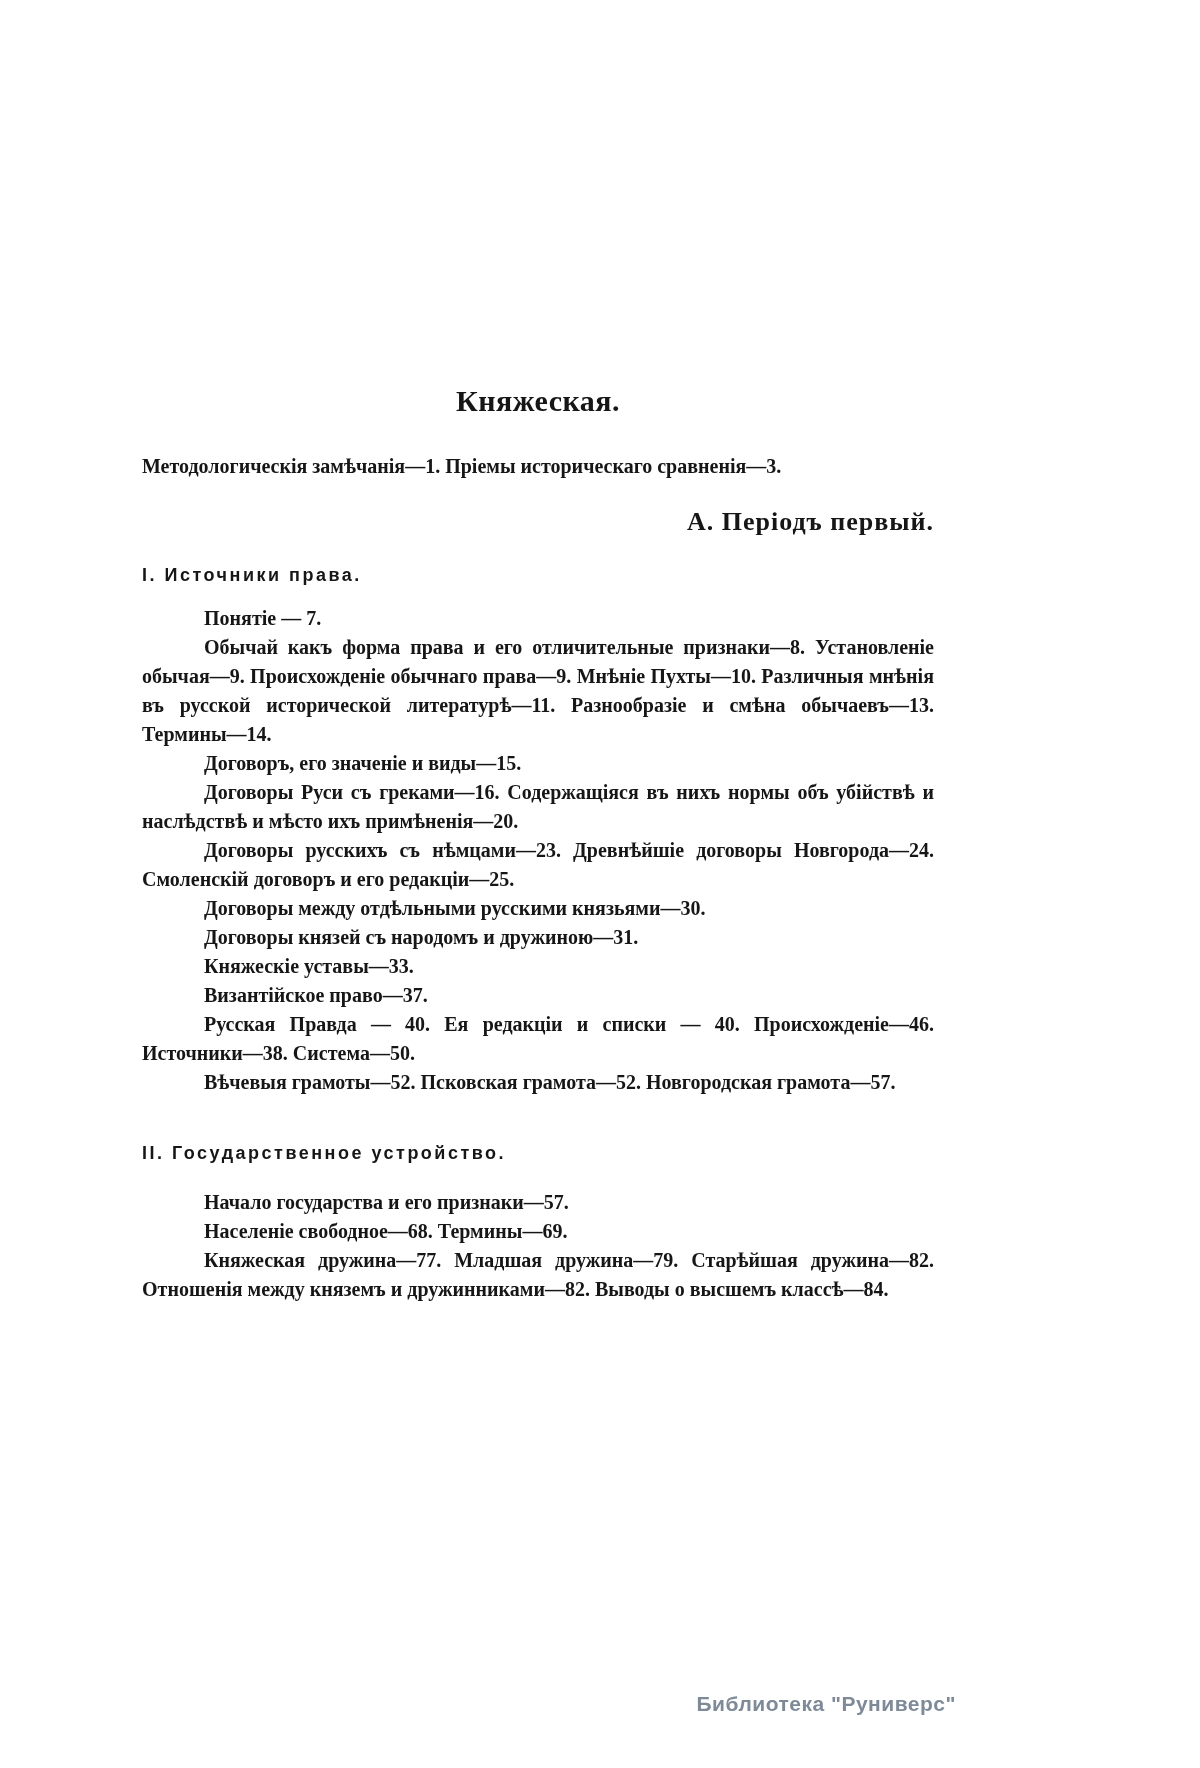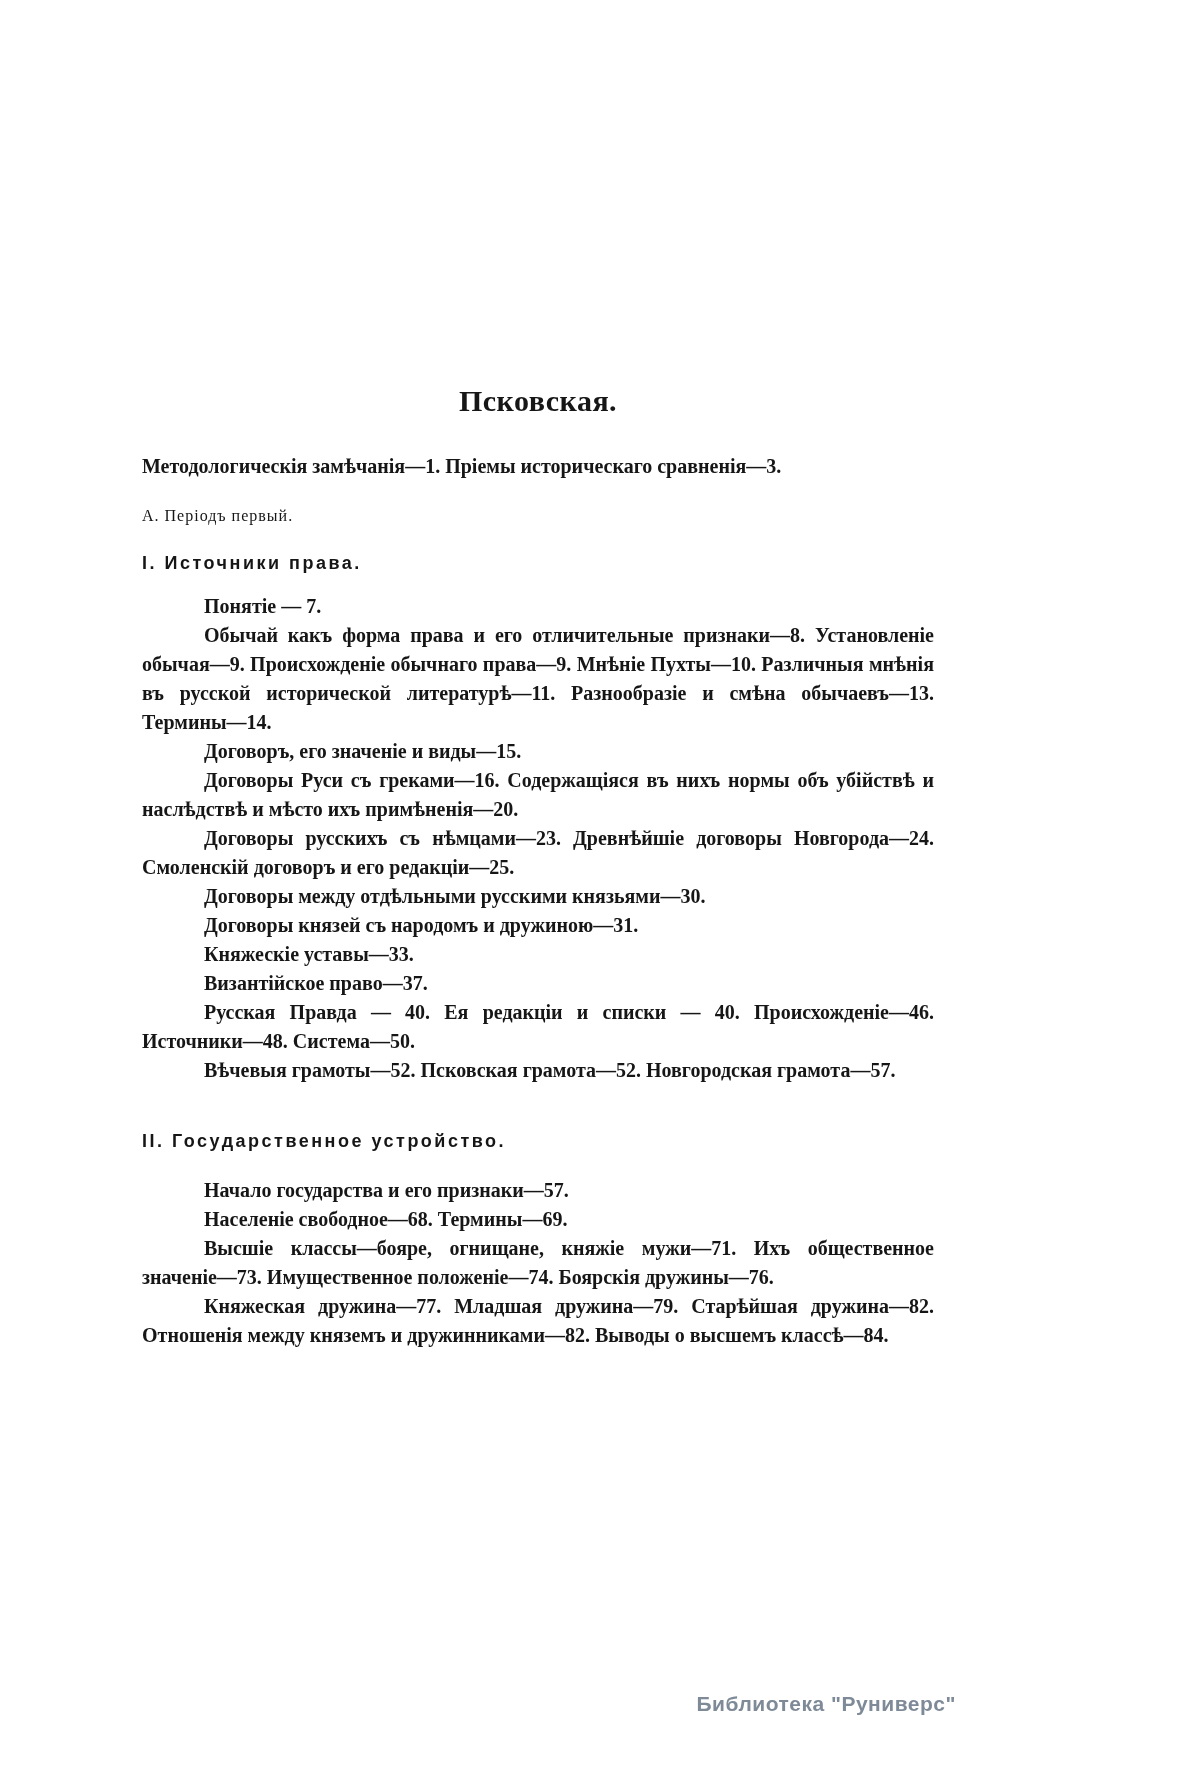--- a/index.html
+++ b/index.html
@@ -32,23 +32,23 @@
   .intro {
     margin: 16px 0 26px 0;
     font-size: 20px;
     line-height: 29px;
     font-weight: bold;
     text-align: justify;
     text-indent: 0;
   }
   .period {
     margin: 0 0 28px 0;
-    text-align: left;
-    font-size: 16px;
-    font-weight: normal;
+    text-align: right;
+    font-size: 26px;
+    font-weight: bold;
     letter-spacing: 1px;
   }
   .section-heading {
     margin: 0 0 18px 0;
     font-family: "Liberation Sans", sans-serif;
     font-size: 18px;
     font-weight: bold;
     letter-spacing: 2.5px;
   }
   .section-heading.second {
@@ -73,43 +73,42 @@
     color: #7e8a97;
     letter-spacing: 0.5px;
   }
 </style>
 </head>
 <body>
 
 <div class="page">
   <div class="content">
 
-    <h1 class="title">Псковская.</h1>
+    <h1 class="title">Княжеская.</h1>
 
     <p class="intro">Методологическія замѣчанія—1. Пріемы историческаго сравненія—3.</p>
 
     <div class="period">А. Періодъ первый.</div>
 
     <div class="section-heading">I. Источники права.</div>
 
     <p class="para">Понятіе — 7.</p>
     <p class="para">Обычай какъ форма права и его отличительные признаки—8. Установленіе обычая—9. Происхожденіе обычнаго права—9. Мнѣніе Пухты—10. Различныя мнѣнія въ русской исторической литературѣ—11. Разнообразіе и смѣна обычаевъ—13. Термины—14.</p>
     <p class="para">Договоръ, его значеніе и виды—15.</p>
     <p class="para">Договоры Руси съ греками—16. Содержащіяся въ нихъ нормы объ убійствѣ и наслѣдствѣ и мѣсто ихъ примѣненія—20.</p>
     <p class="para">Договоры русскихъ съ нѣмцами—23. Древнѣйшіе договоры Новгорода—24. Смоленскій договоръ и его редакціи—25.</p>
     <p class="para">Договоры между отдѣльными русскими князьями—30.</p>
     <p class="para">Договоры князей съ народомъ и дружиною—31.</p>
     <p class="para">Княжескіе уставы—33.</p>
     <p class="para">Византійское право—37.</p>
-    <p class="para">Русская Правда — 40. Ея редакціи и списки — 40. Происхожденіе—46. Источники—48. Система—50.</p>
+    <p class="para">Русская Правда — 40. Ея редакціи и списки — 40. Происхожденіе—46. Источники—38. Система—50.</p>
     <p class="para">Вѣчевыя грамоты—52. Псковская грамота—52. Новгородская грамота—57.</p>
 
     <div class="section-heading second">II. Государственное устройство.</div>
 
     <p class="para">Начало государства и его признаки—57.</p>
     <p class="para">Населеніе свободное—68. Термины—69.</p>
-    <p class="para">Высшіе классы—бояре, огнищане, княжіе мужи—71. Ихъ общественное значеніе—73. Имущественное положеніе—74. Боярскія дружины—76.</p>
     <p class="para">Княжеская дружина—77. Младшая дружина—79. Старѣйшая дружина—82. Отношенія между княземъ и дружинниками—82. Выводы о высшемъ классѣ—84.</p>
 
   </div>
 
   <div class="watermark">Библиотека "Руниверс"</div>
 </div>
 
 </body></html>

